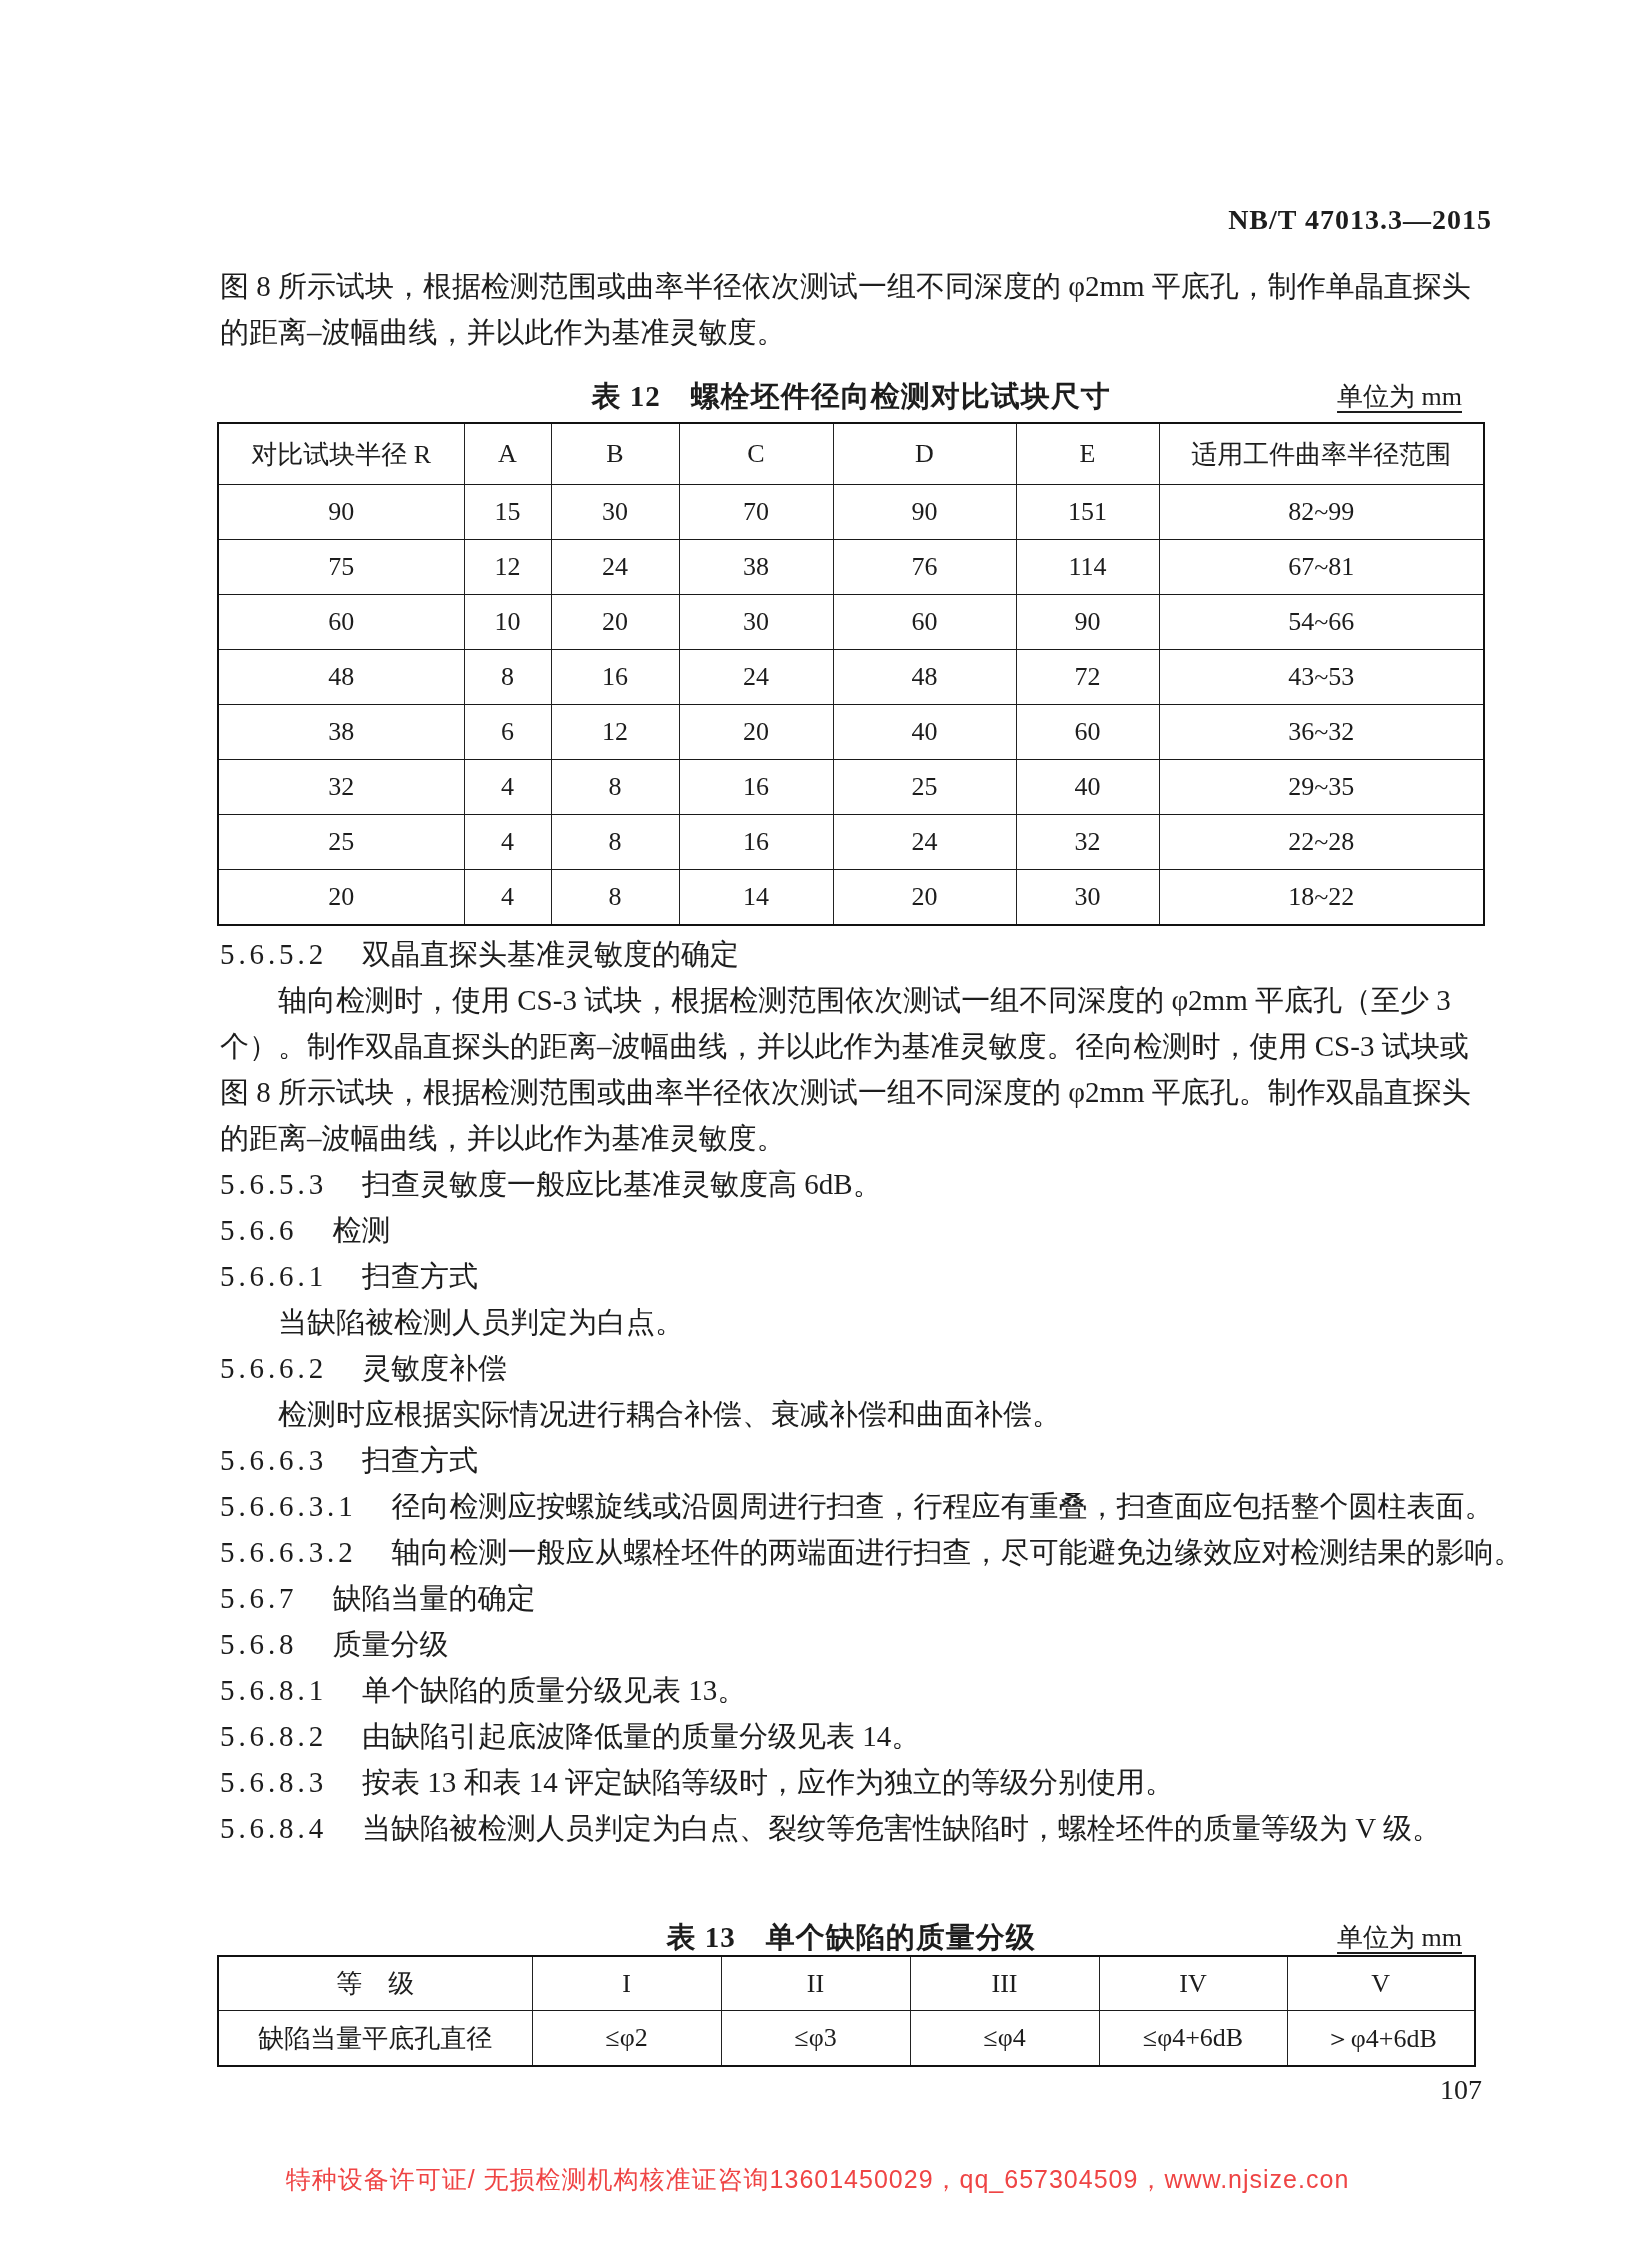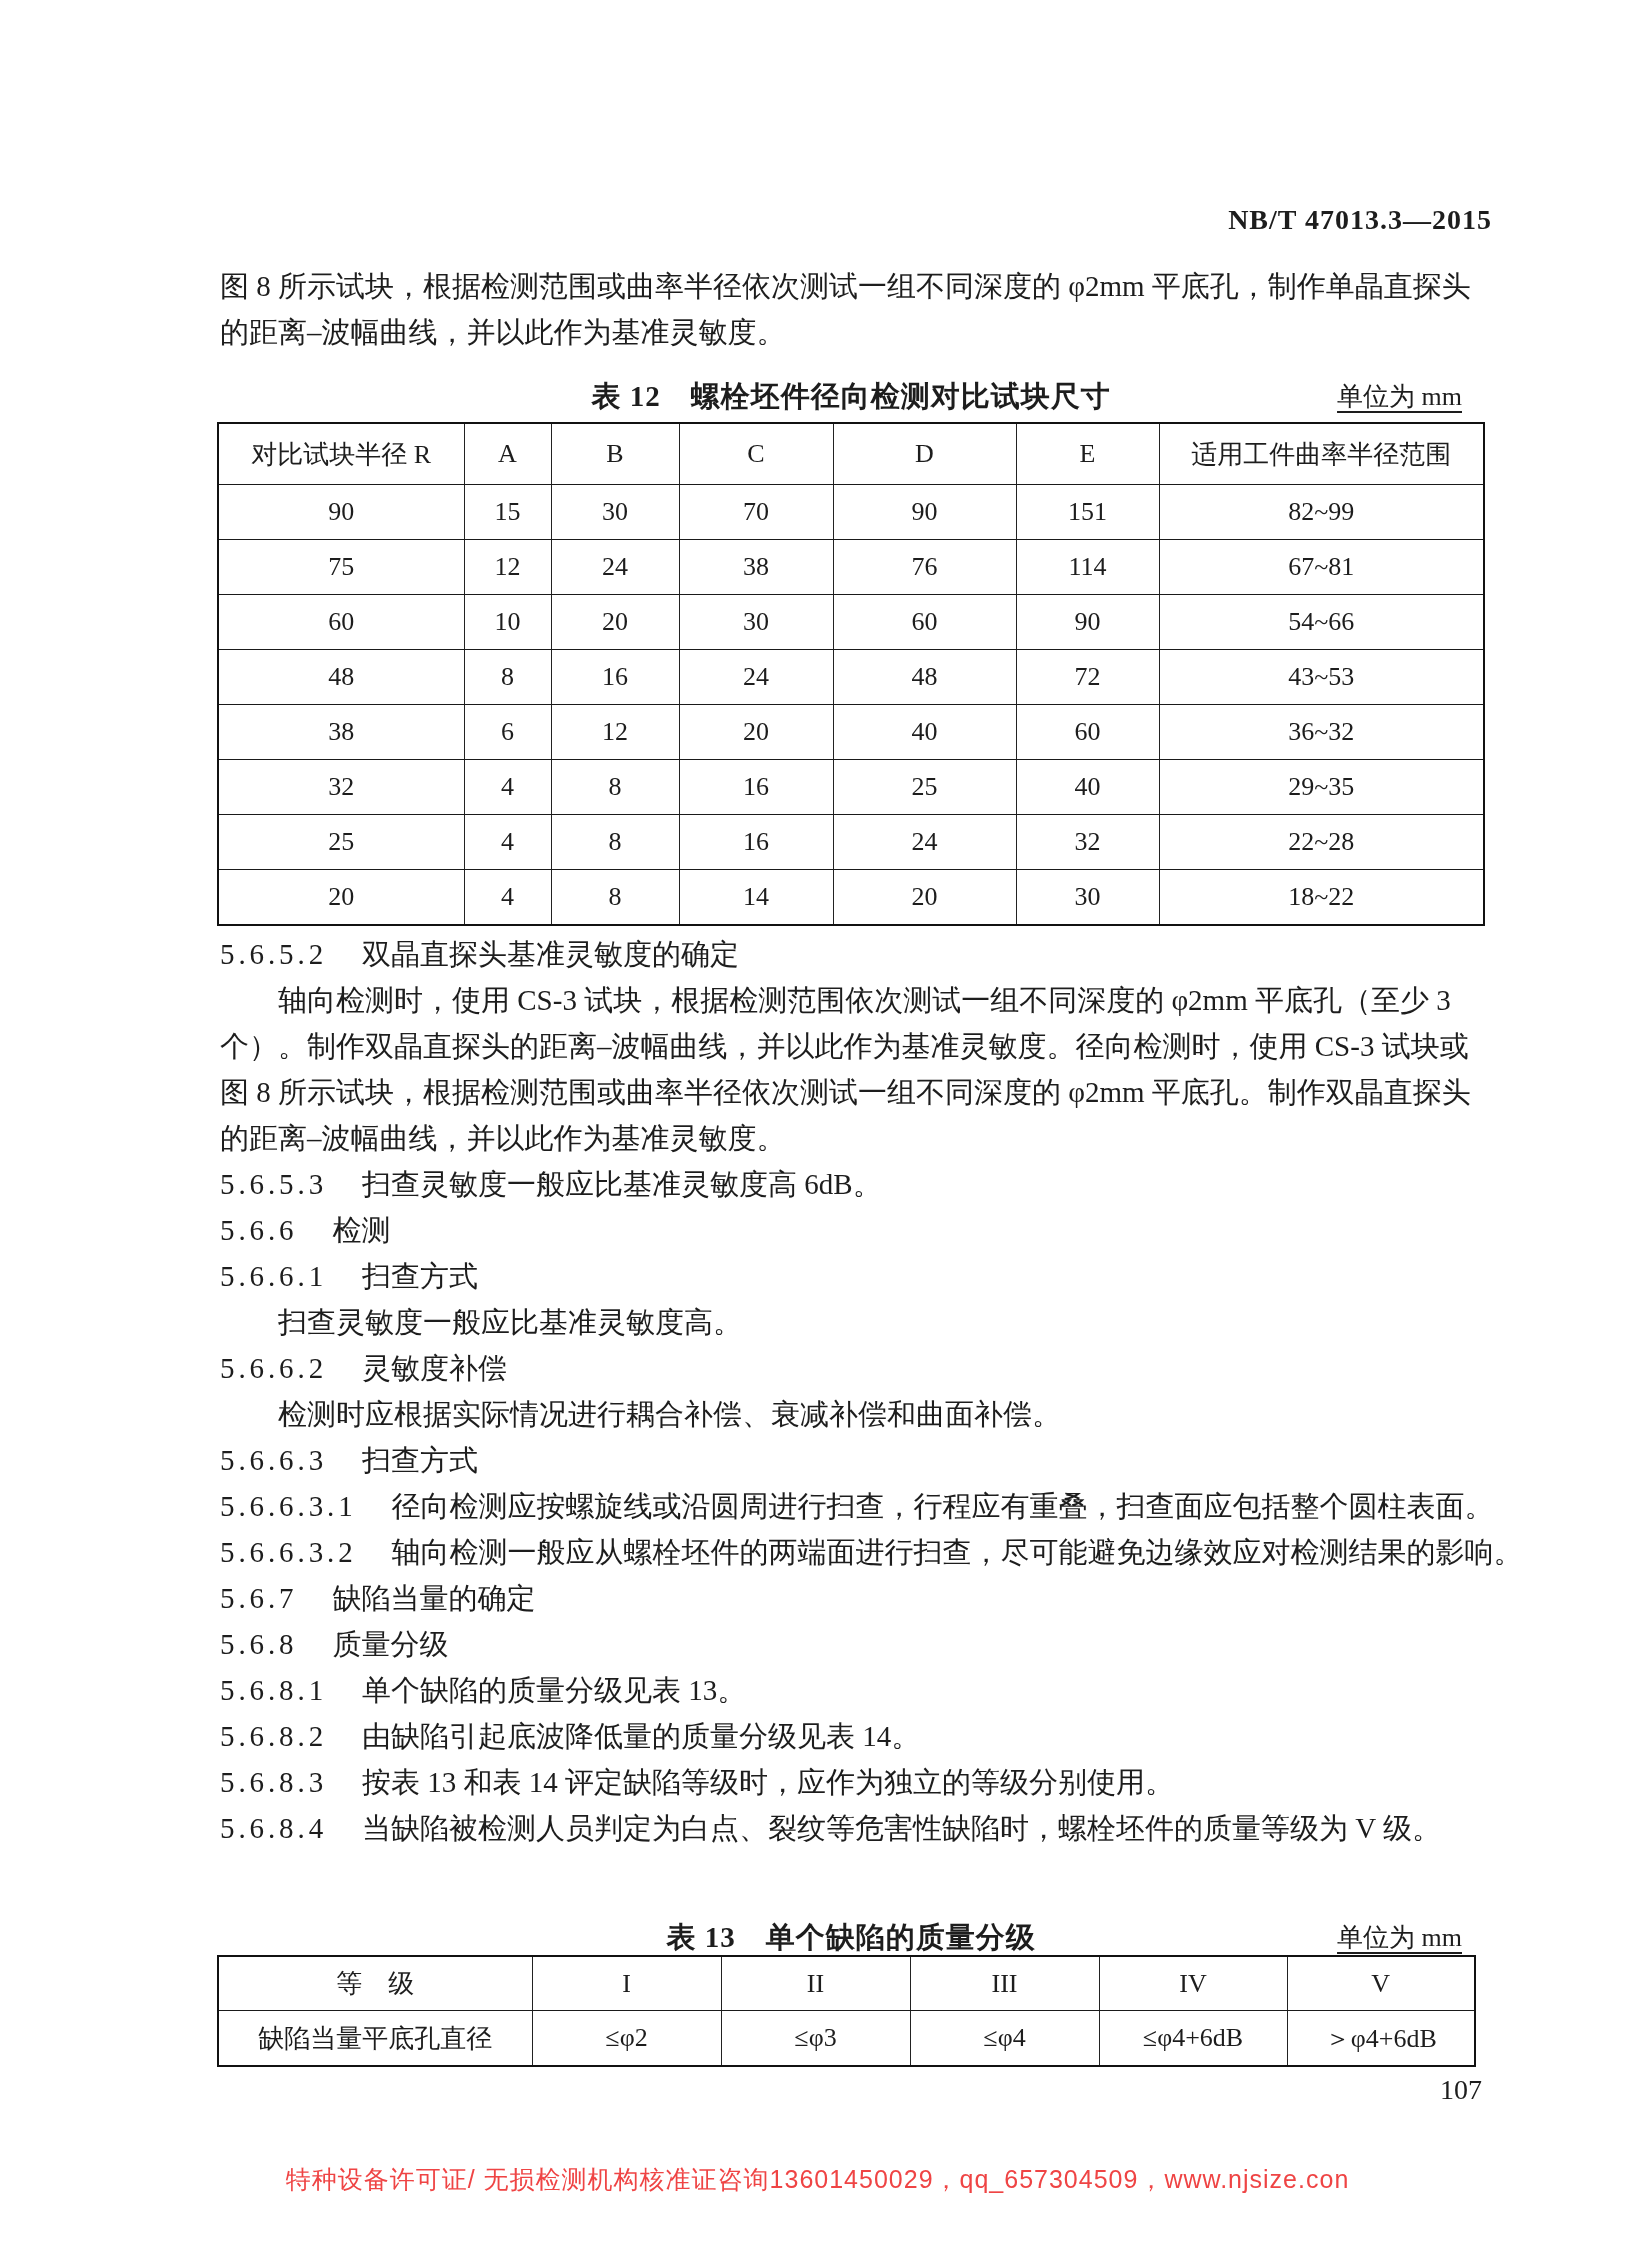--- a/index.html
+++ b/index.html
@@ -188,21 +188,21 @@
 
   <div class="sections">
     <div class="sec-line"><span class="sec-num">5.6.5.2</span><span>双晶直探头基准灵敏度的确定</span></div>
     <div class="sec-line indent"><span>轴向检测时，使用 CS-3 试块，根据检测范围依次测试一组不同深度的 φ2mm 平底孔（至少 3</span></div>
     <div class="sec-line"><span>个）。制作双晶直探头的距离–波幅曲线，并以此作为基准灵敏度。径向检测时，使用 CS-3 试块或</span></div>
     <div class="sec-line"><span>图 8 所示试块，根据检测范围或曲率半径依次测试一组不同深度的 φ2mm 平底孔。制作双晶直探头</span></div>
     <div class="sec-line"><span>的距离–波幅曲线，并以此作为基准灵敏度。</span></div>
     <div class="sec-line"><span class="sec-num">5.6.5.3</span><span>扫查灵敏度一般应比基准灵敏度高 6dB。</span></div>
     <div class="sec-line"><span class="sec-num">5.6.6</span><span>检测</span></div>
     <div class="sec-line"><span class="sec-num">5.6.6.1</span><span>扫查方式</span></div>
-    <div class="sec-line indent"><span>扫查灵敏度一般应比基准灵敏度高。</span></div>
+    <div class="sec-line indent"><span>当缺陷被检测人员判定为白点。</span></div>
     <div class="sec-line"><span class="sec-num">5.6.6.2</span><span>灵敏度补偿</span></div>
     <div class="sec-line indent"><span>检测时应根据实际情况进行耦合补偿、衰减补偿和曲面补偿。</span></div>
     <div class="sec-line"><span class="sec-num">5.6.6.3</span><span>扫查方式</span></div>
     <div class="sec-line"><span class="sec-num">5.6.6.3.1</span><span>径向检测应按螺旋线或沿圆周进行扫查，行程应有重叠，扫查面应包括整个圆柱表面。</span></div>
     <div class="sec-line"><span class="sec-num">5.6.6.3.2</span><span>轴向检测一般应从螺栓坯件的两端面进行扫查，尽可能避免边缘效应对检测结果的影响。</span></div>
     <div class="sec-line"><span class="sec-num">5.6.7</span><span>缺陷当量的确定</span></div>
     <div class="sec-line"><span class="sec-num">5.6.8</span><span>质量分级</span></div>
     <div class="sec-line"><span class="sec-num">5.6.8.1</span><span>单个缺陷的质量分级见表 13。</span></div>
     <div class="sec-line"><span class="sec-num">5.6.8.2</span><span>由缺陷引起底波降低量的质量分级见表 14。</span></div>
     <div class="sec-line"><span class="sec-num">5.6.8.3</span><span>按表 13 和表 14 评定缺陷等级时，应作为独立的等级分别使用。</span></div>

